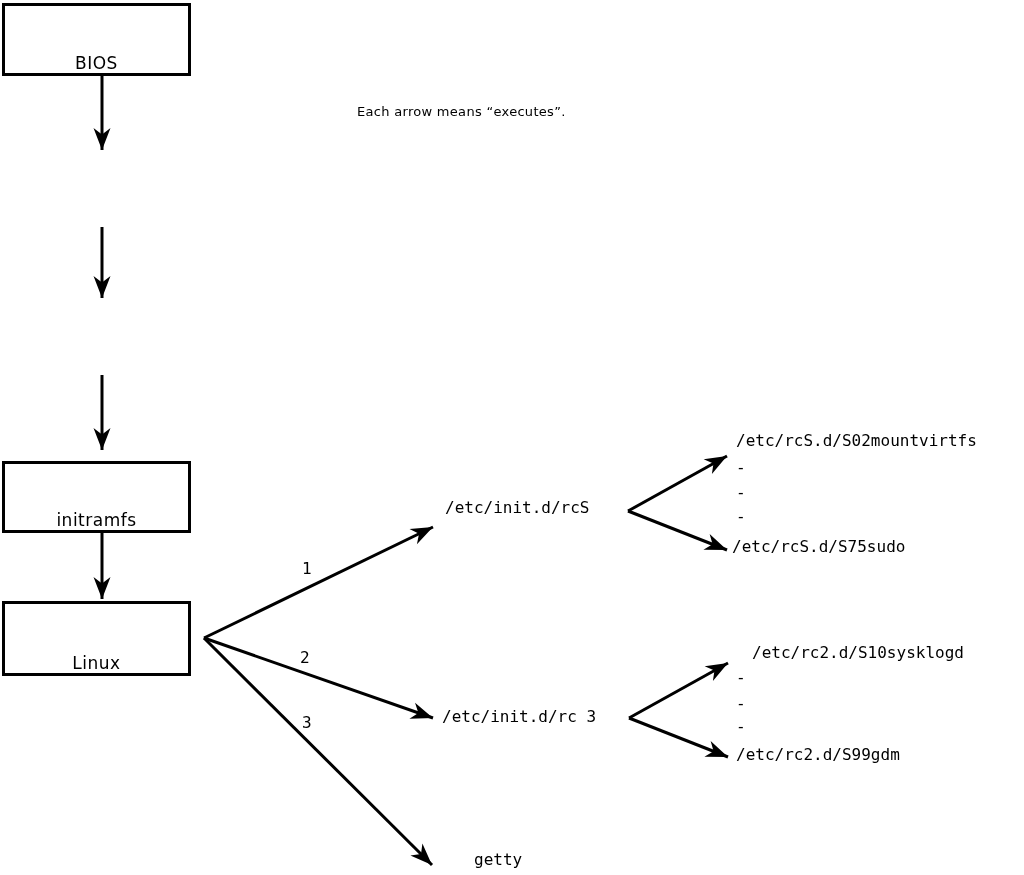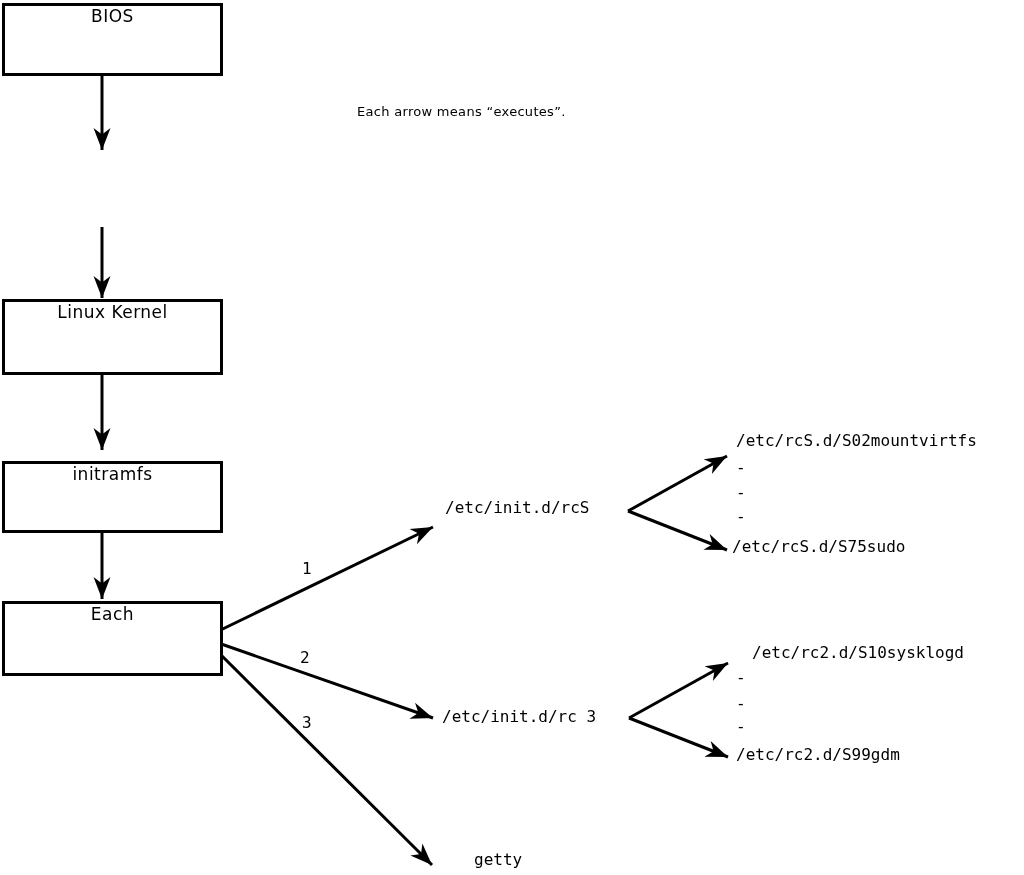--- a/index.html
+++ b/index.html
@@ -22,26 +22,26 @@
     position:absolute;
     left:0;top:0;width:1024px;height:875px;
   }
   #arrow-layer line{
     stroke:var(--line);
     stroke-width:3;
   }
   .box{
     position:absolute;
     left:2px;
-    width:221px;
+    width:189px;
     border:3px solid var(--line);
     background:var(--box-fill);
     box-sizing:border-box;
     display:flex;
-    align-items:flex-start;
+    align-items:flex-end;
     justify-content:center;
     font-size:17px;
     letter-spacing:0.5px;
   }
   .note{
     position:absolute;
     font-size:13px;
     letter-spacing:0.3px;
     white-space:pre;
   }
@@ -77,28 +77,25 @@
     <line x1="628" y1="511" x2="727" y2="456" marker-end="url(#ah)"></line>
     <line x1="628" y1="511" x2="727" y2="550" marker-end="url(#ah)"></line>
 
     <line x1="629" y1="718" x2="728" y2="663" marker-end="url(#ah)"></line>
     <line x1="629" y1="718" x2="728" y2="757" marker-end="url(#ah)"></line>
   </svg>
 
   <div class="box" style="top:3px;height:73px">
     <span>BIOS</span>
   </div>
-  <div class="box" style="top:299px;height:76px">
-    <span>Linux Kernel</span>
-  </div>
   <div class="box" style="top:461px;height:72px">
     <span>initramfs</span>
   </div>
   <div class="box" style="top:601px;height:75px">
-    <span>Each</span>
+    <span>Linux</span>
   </div>
 
   <div class="note" style="left:357px;top:104px">Each arrow means “executes”.</div>
 
   <div class="mono" style="left:302px;top:561px">1</div>
   <div class="mono" style="left:300px;top:650px">2</div>
   <div class="mono" style="left:302px;top:715px">3</div>
 
   <div class="mono" style="left:445px;top:500px">/etc/init.d/rcS</div>
   <div class="mono" style="left:442px;top:709px">/etc/init.d/rc 3</div>

